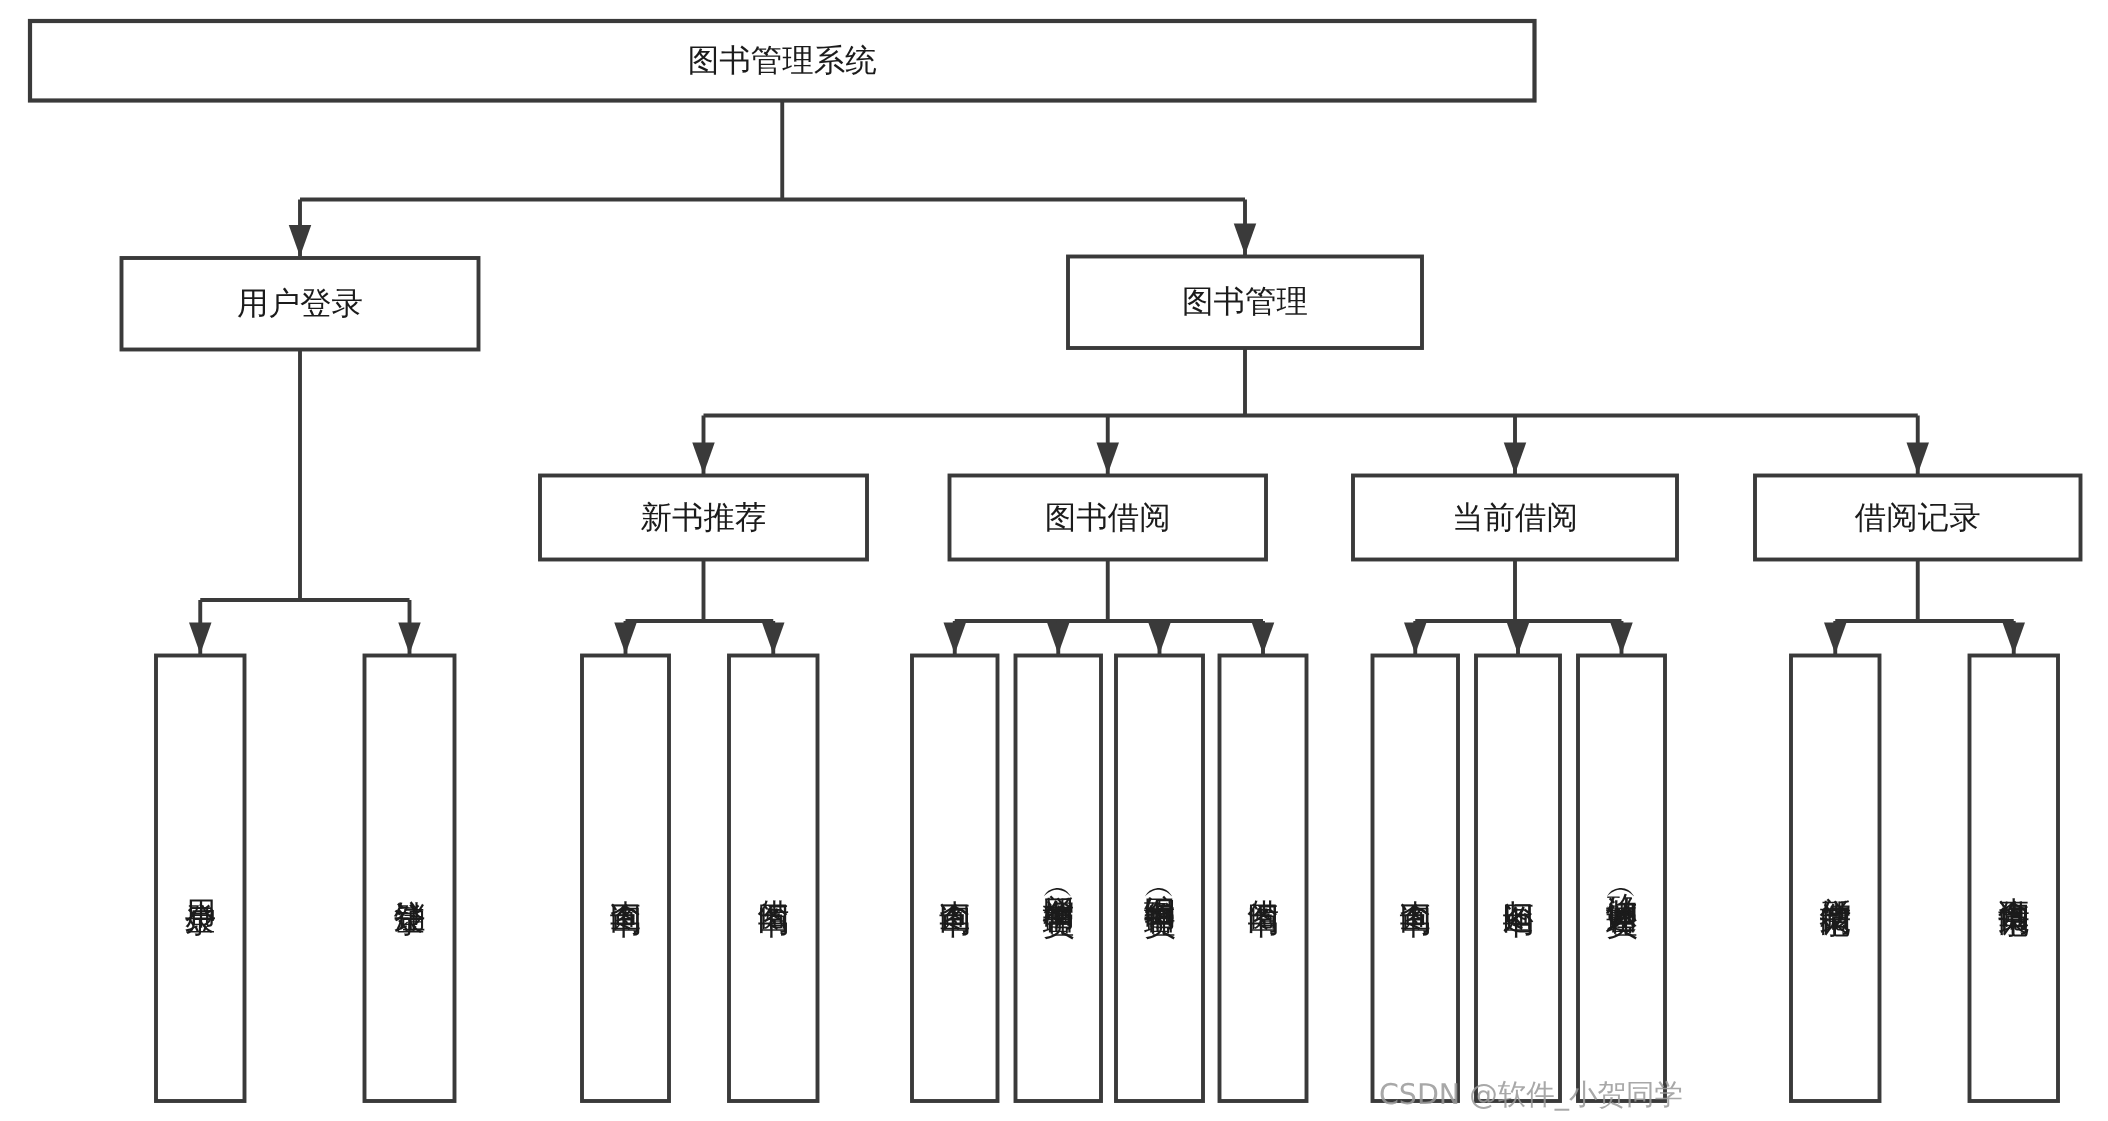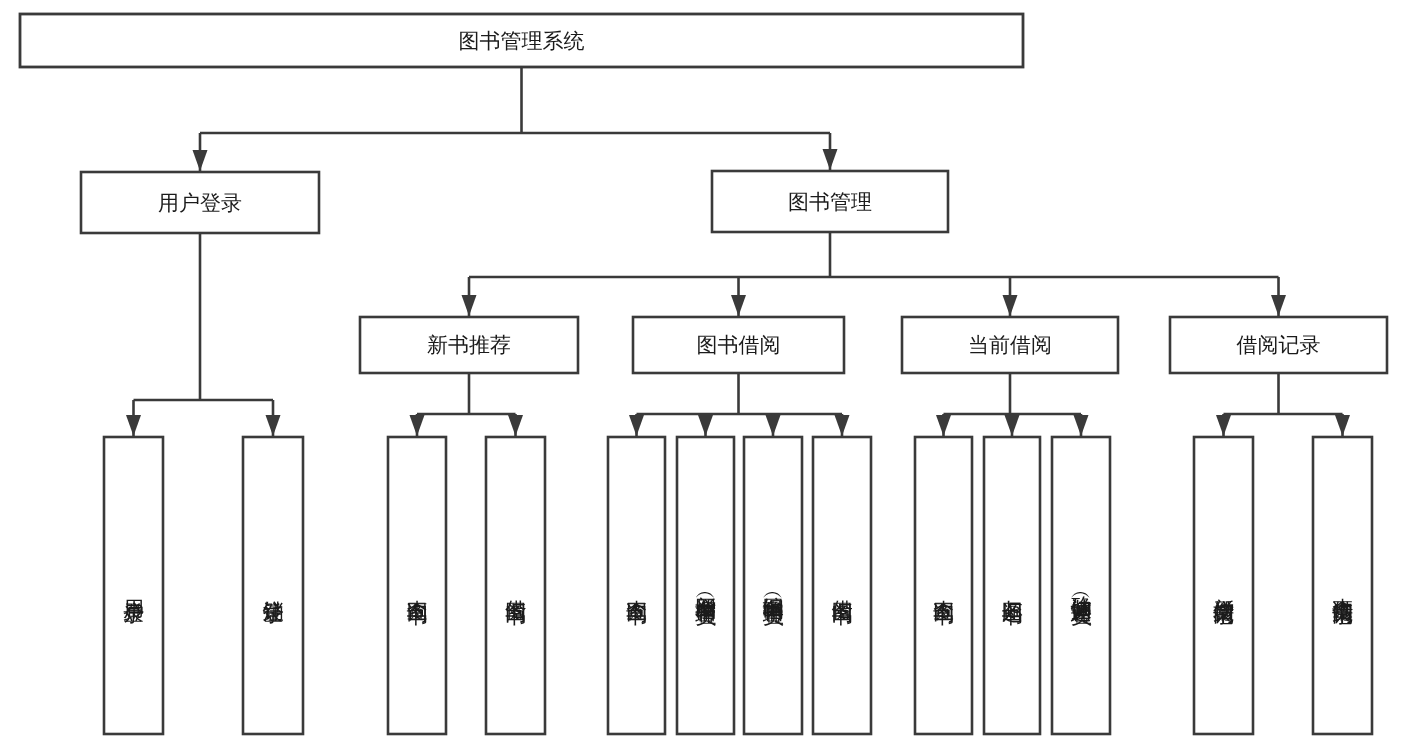--- a/index.html
+++ b/index.html
@@ -181,13 +181,14 @@
       <div class="leaf-label" style="left: 677px; top: 437px; width: 57px; height: 297px;">新增图书（管理员）</div>
       <div class="leaf-label" style="left: 744px; top: 437px; width: 58px; height: 297px;">编辑图书（管理员）</div>
       <div class="leaf-label" style="left: 813px; top: 437px; width: 58px; height: 297px;">借阅图书</div>
       <div class="leaf-label" style="left: 915px; top: 437px; width: 57px; height: 297px;">查询图书</div>
       <div class="leaf-label" style="left: 984px; top: 437px; width: 56px; height: 297px;">归还图书</div>
       <div class="leaf-label" style="left: 1052px; top: 437px; width: 58px; height: 297px;">确认归还（管理员）</div>
       <div class="leaf-label" style="left: 1194px; top: 437px; width: 59px; height: 297px;">新增借阅记录</div>
       <div class="leaf-label" style="left: 1313px; top: 437px; width: 59px; height: 297px;">查询借阅记录</div>
     </div>
 
+  <div id="watermark">CSDN @软件_小贺同学</div>
 </div>
 
 </body></html>

